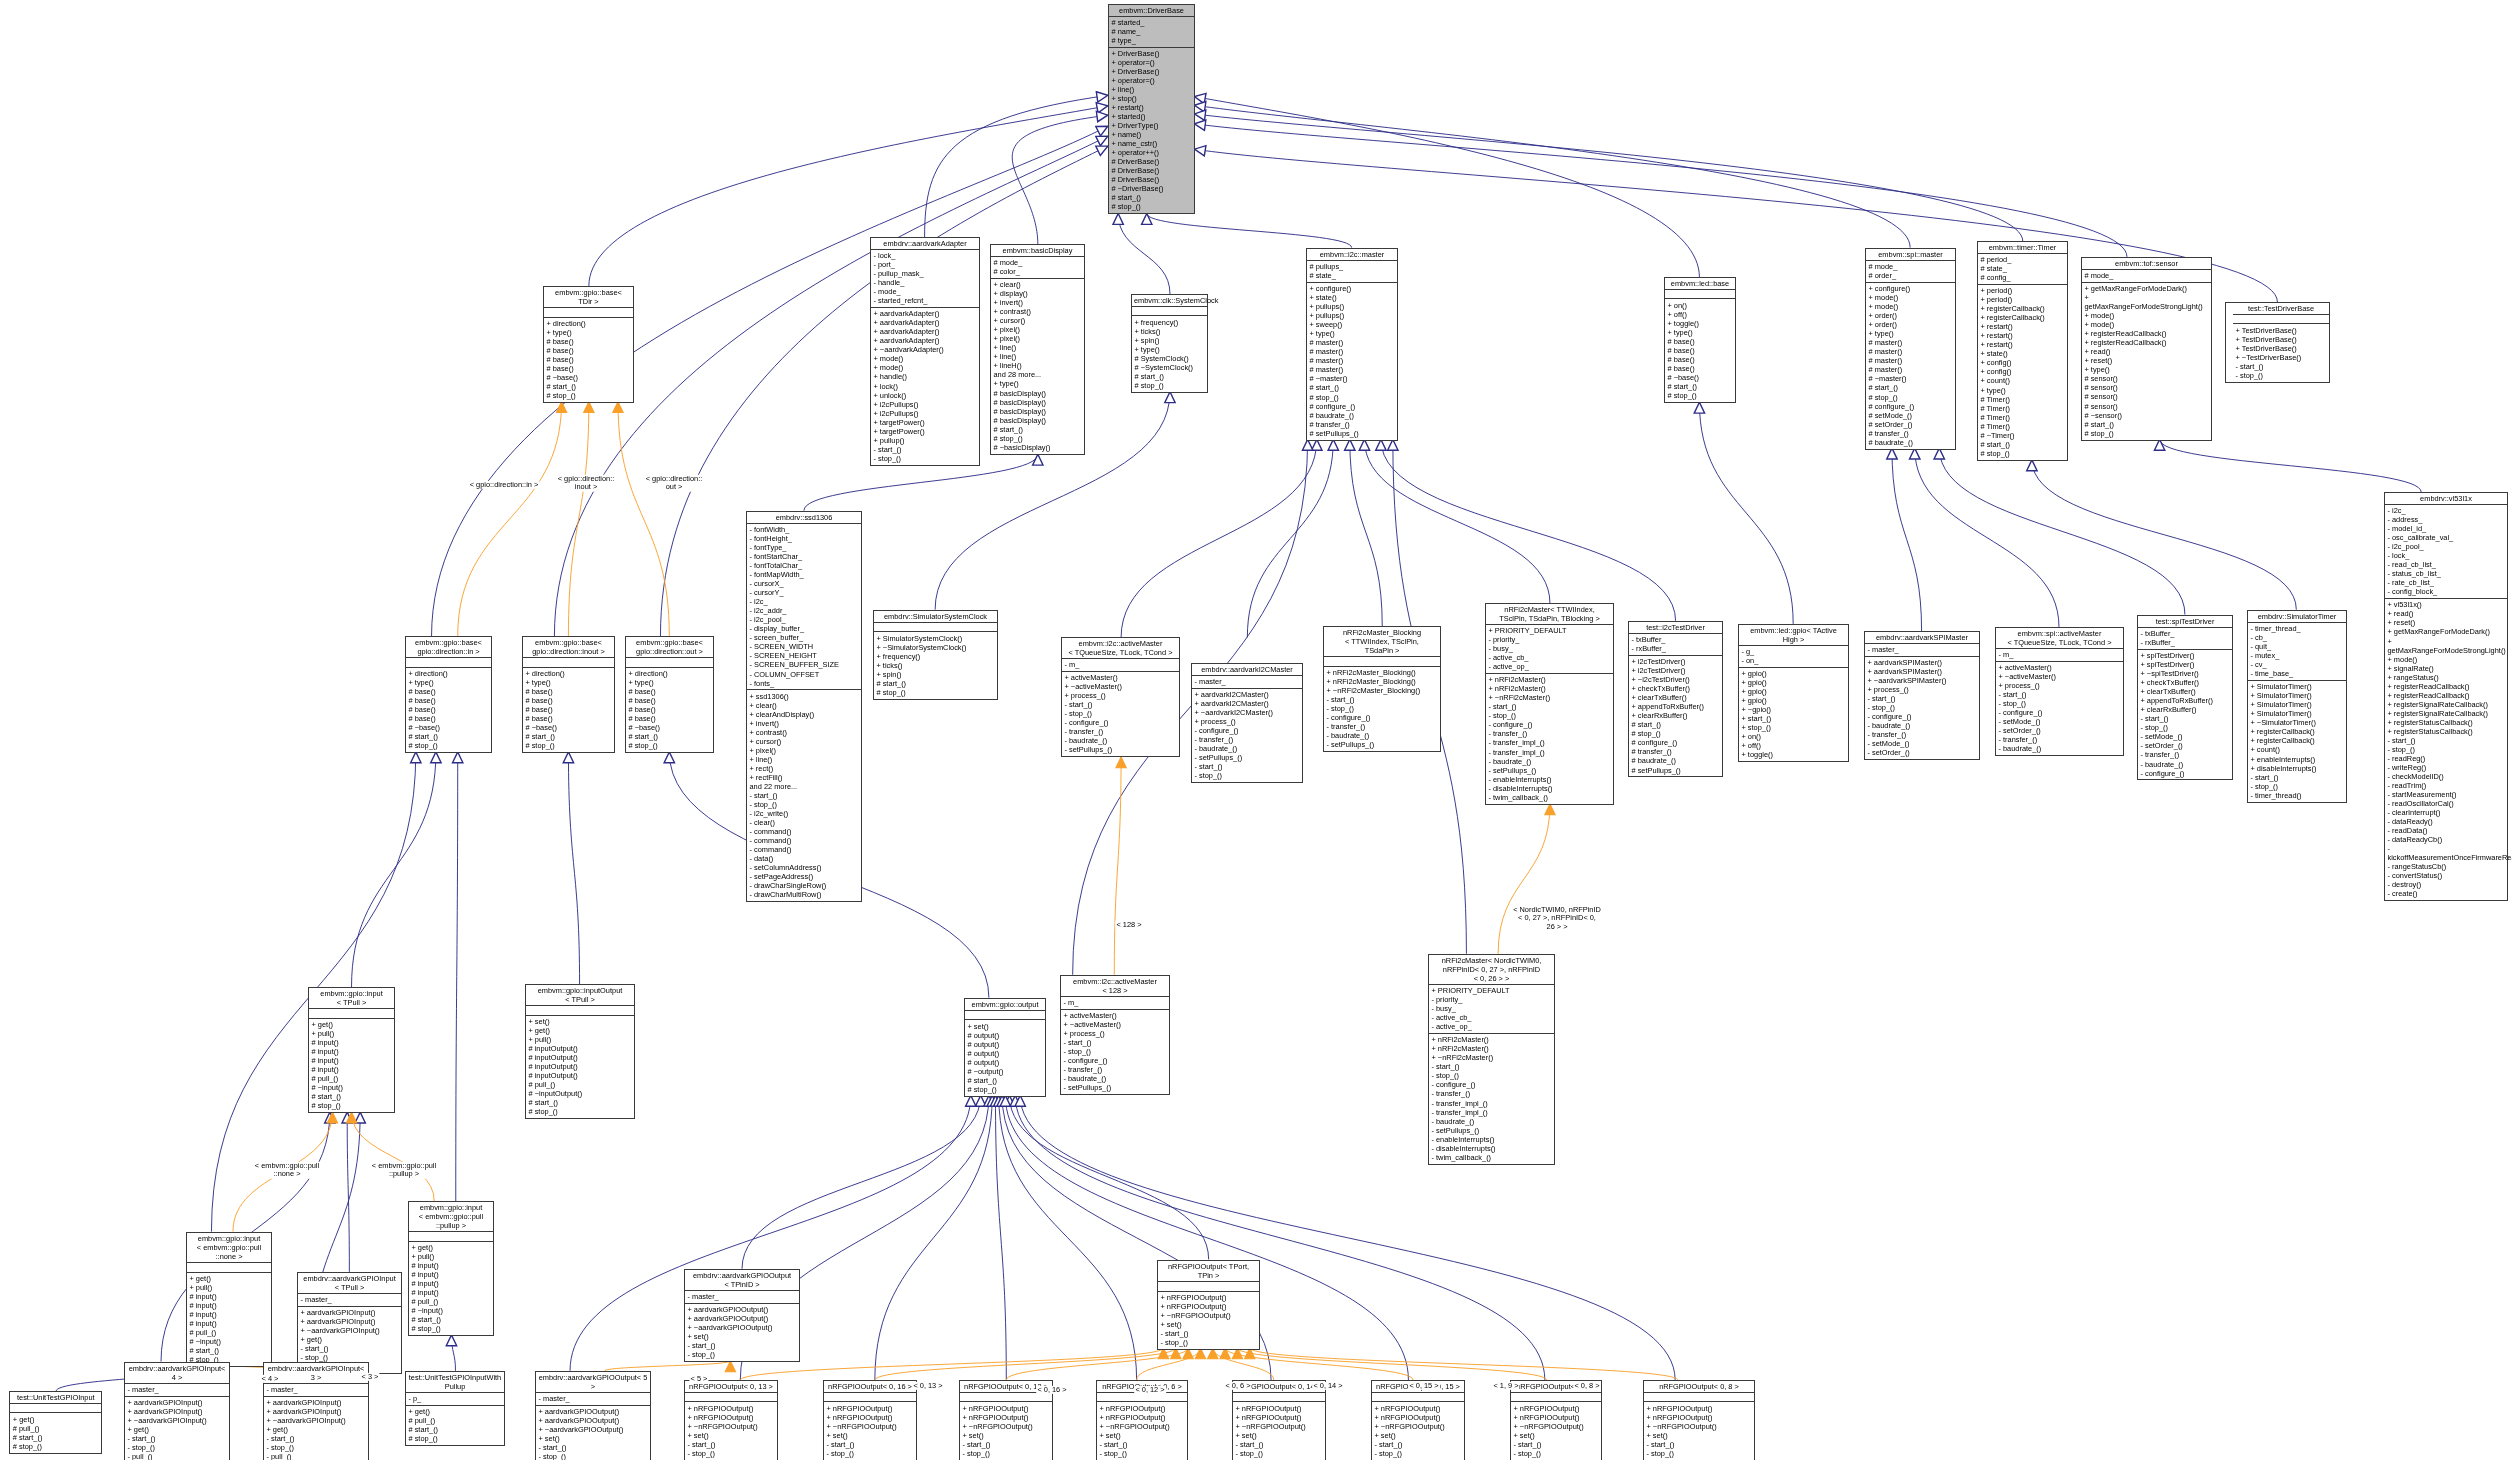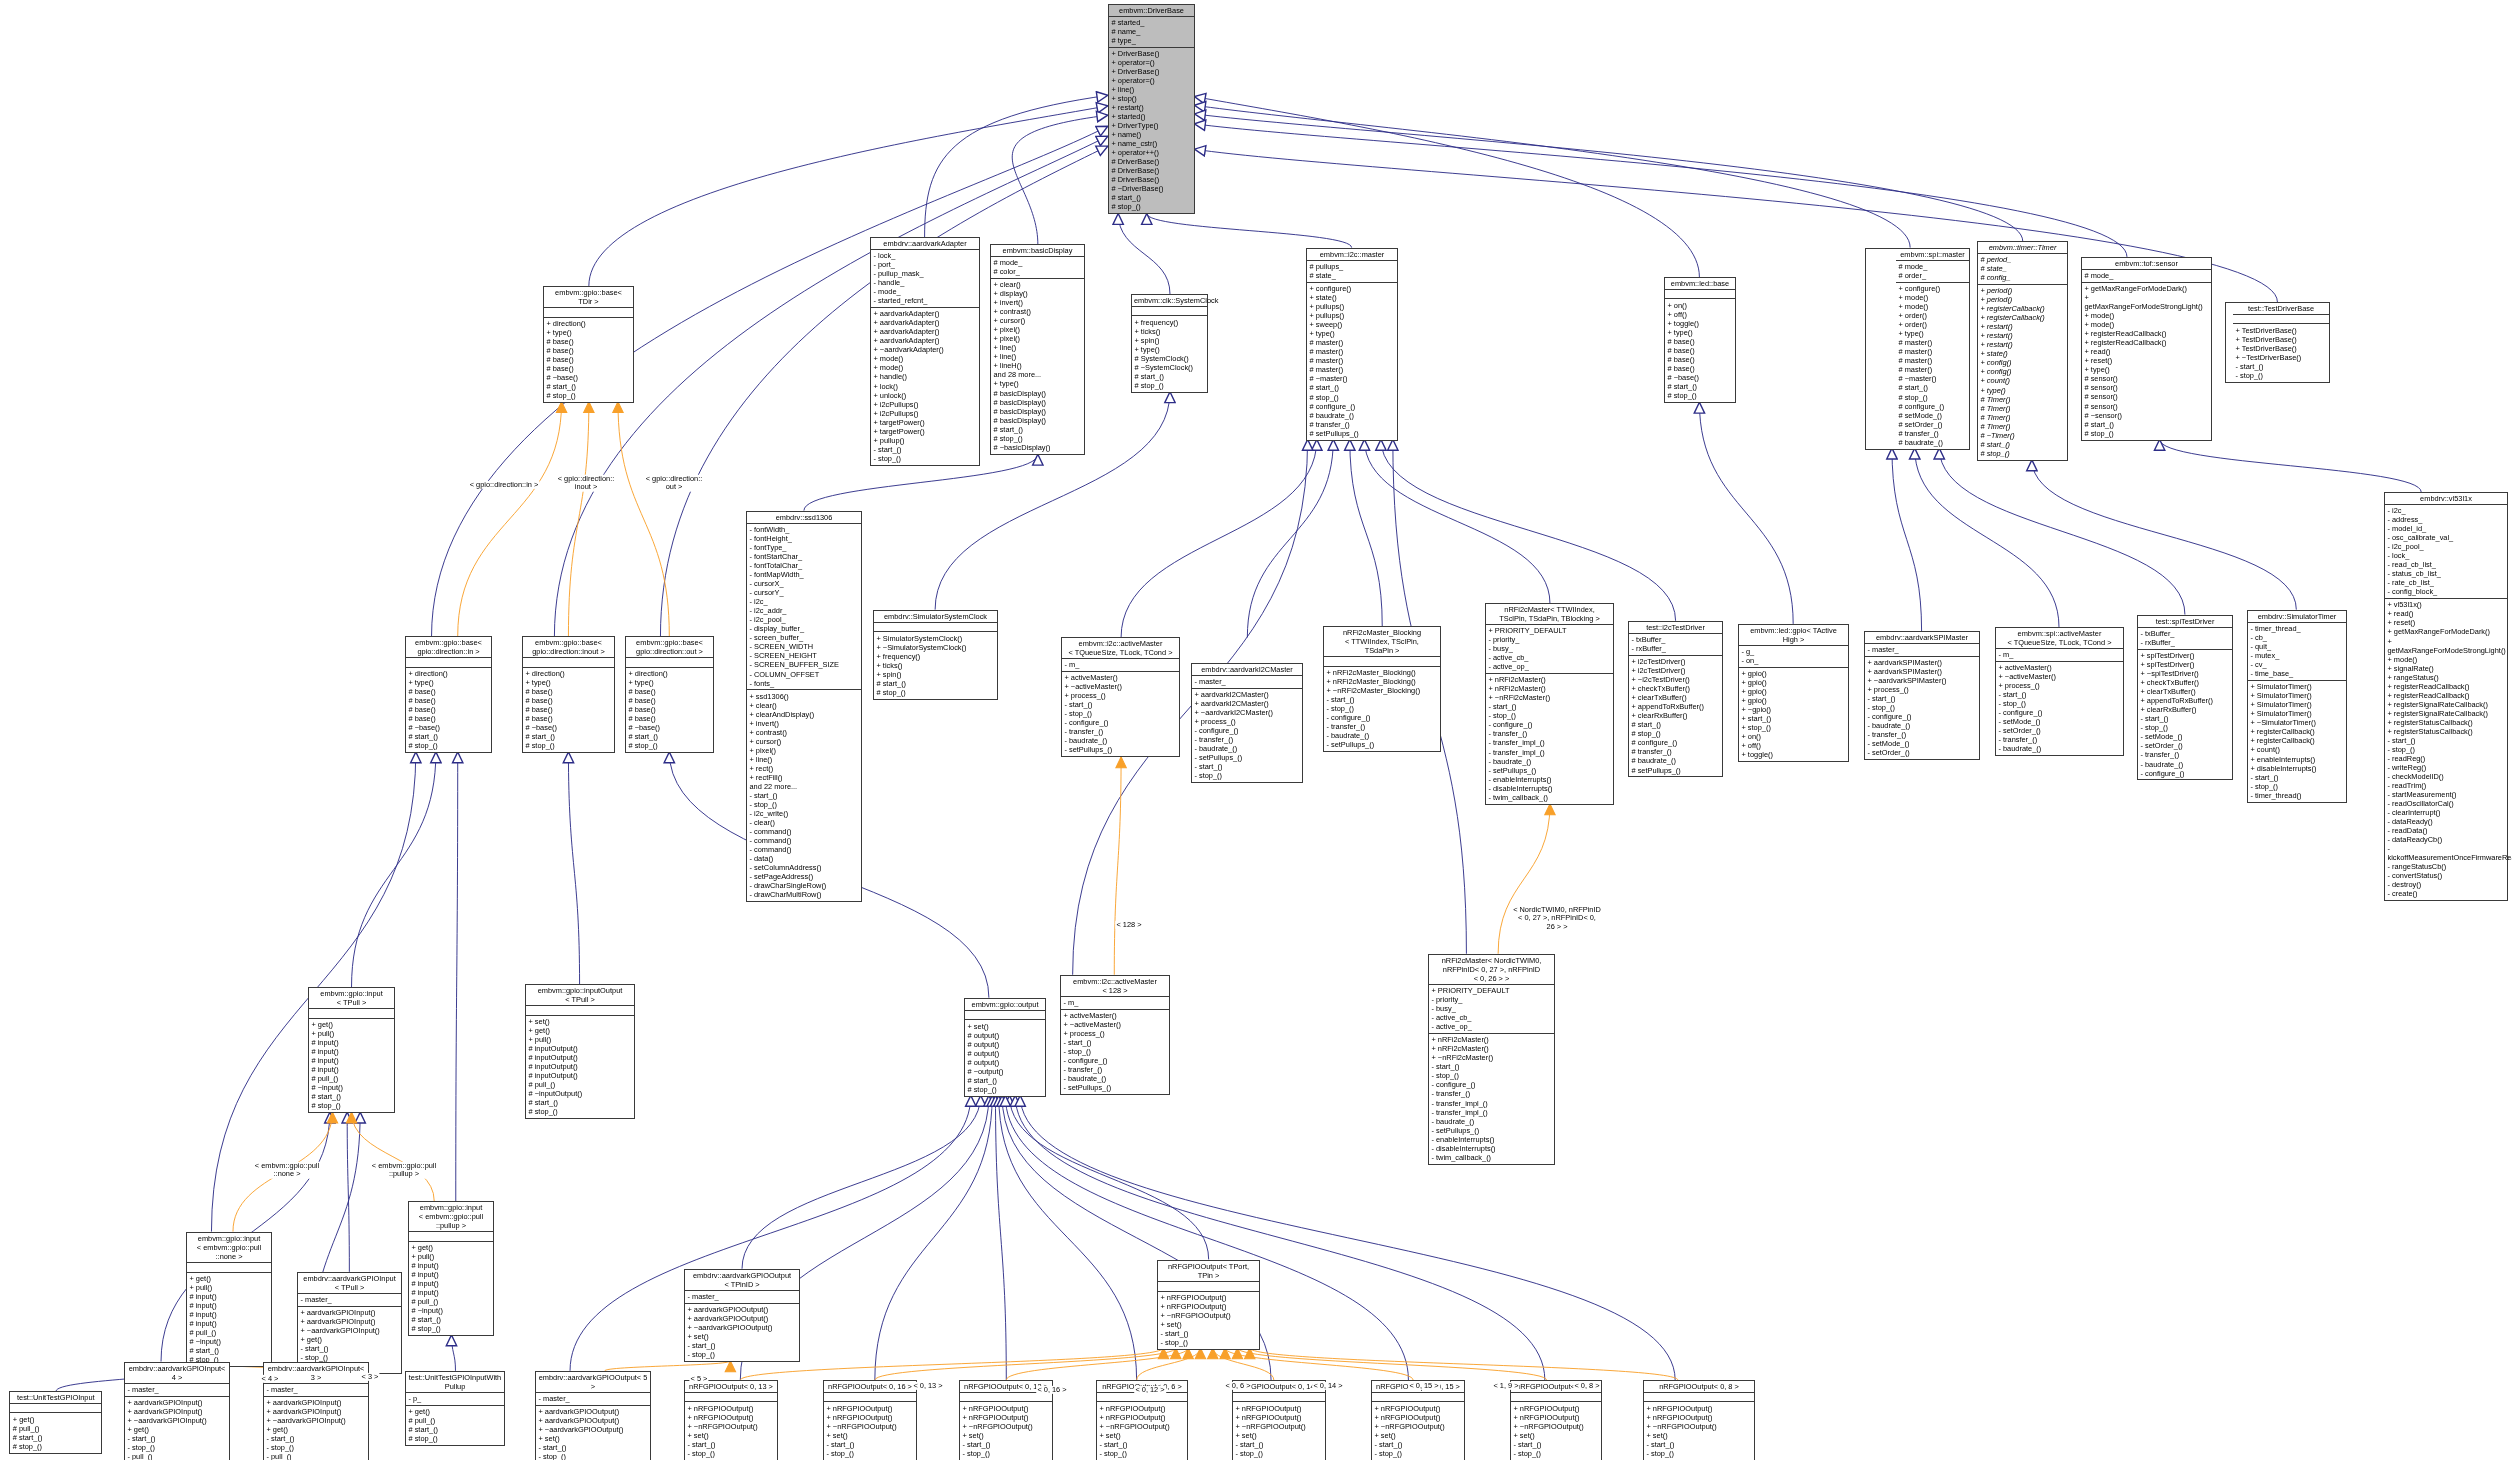--- a/index.html
+++ b/index.html
@@ -246,21 +246,21 @@
         <div>+ type()</div>
         <div># base()</div>
         <div># base()</div>
         <div># base()</div>
         <div># base()</div>
         <div># ~base()</div>
         <div># start_()</div>
         <div># stop_()</div>
       </div>
     </div>
-    <div class="cls" style="left: 1865px; top: 248px; width: 105px; padding-left: 30px;">
+    <div class="cls" style="left: 1865px; top: 248px; width: 91px;">
       <div class="ct">embvm::spi::master</div>
       <div class="cs">
         <div># mode_</div>
         <div># order_</div>
       </div>
       <div class="cs">
         <div>+ configure()</div>
         <div>+ mode()</div>
         <div>+ mode()</div>
         <div>+ order()</div>
@@ -273,21 +273,21 @@
         <div># ~master()</div>
         <div># start_()</div>
         <div># stop_()</div>
         <div># configure_()</div>
         <div># setMode_()</div>
         <div># setOrder_()</div>
         <div># transfer_()</div>
         <div># baudrate_()</div>
       </div>
     </div>
-    <div class="cls" style="left: 1977px; top: 241px; width: 91px; font-style: italic;">
+    <div class="cls" style="left: 1977px; top: 241px; width: 91px;">
       <div class="ct">embvm::timer::Timer</div>
       <div class="cs">
         <div># period_</div>
         <div># state_</div>
         <div># config_</div>
       </div>
       <div class="cs">
         <div>+ period()</div>
         <div>+ period()</div>
         <div>+ registerCallback()</div>

